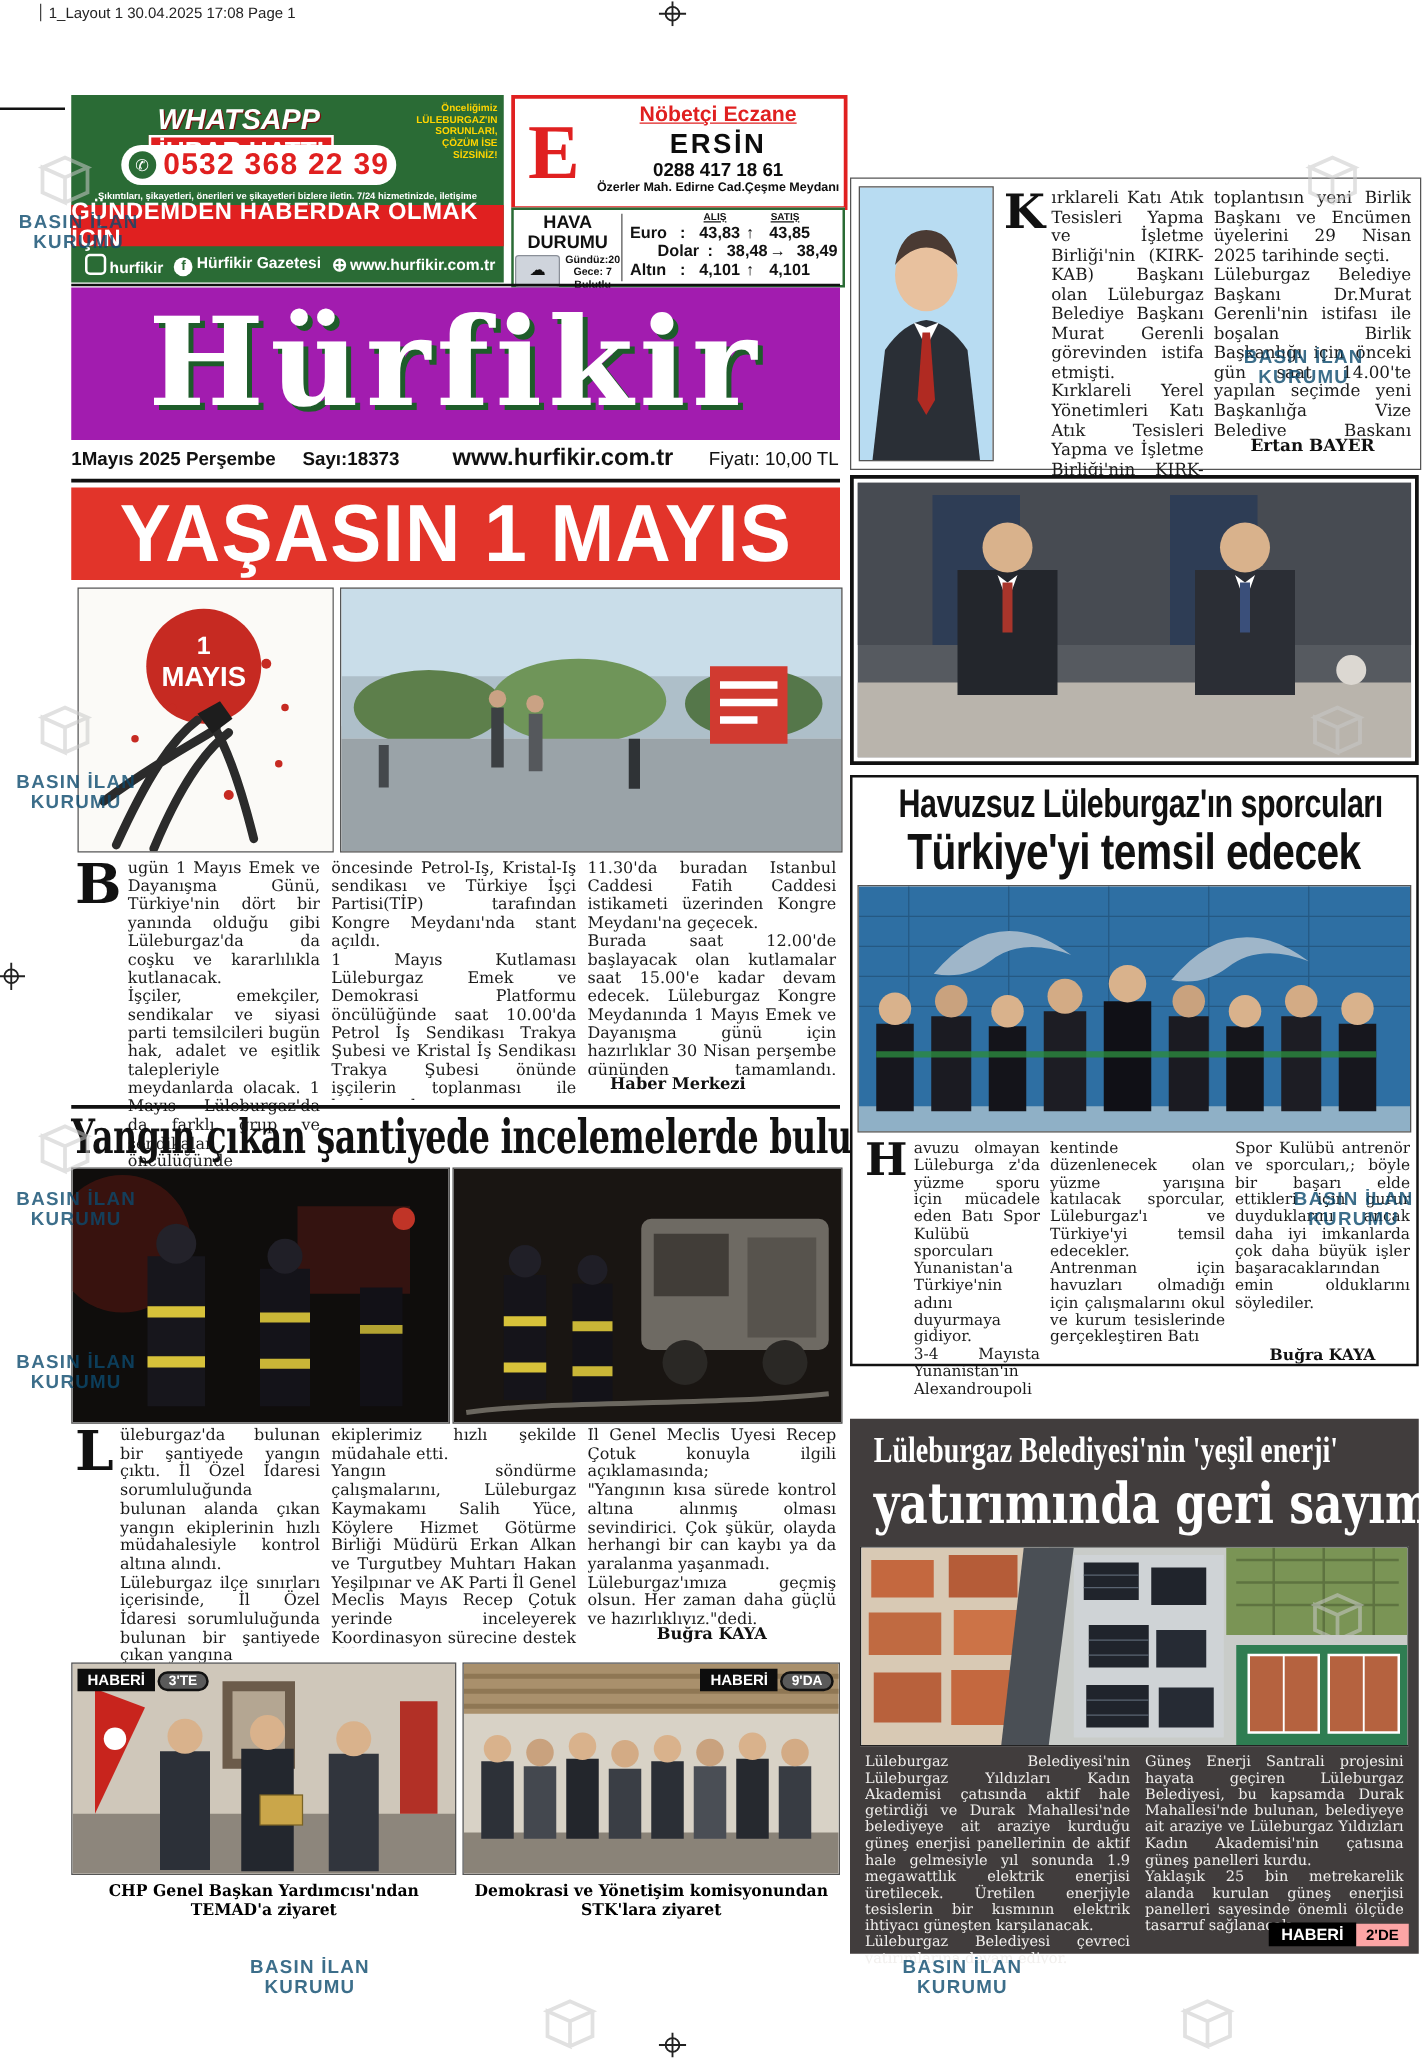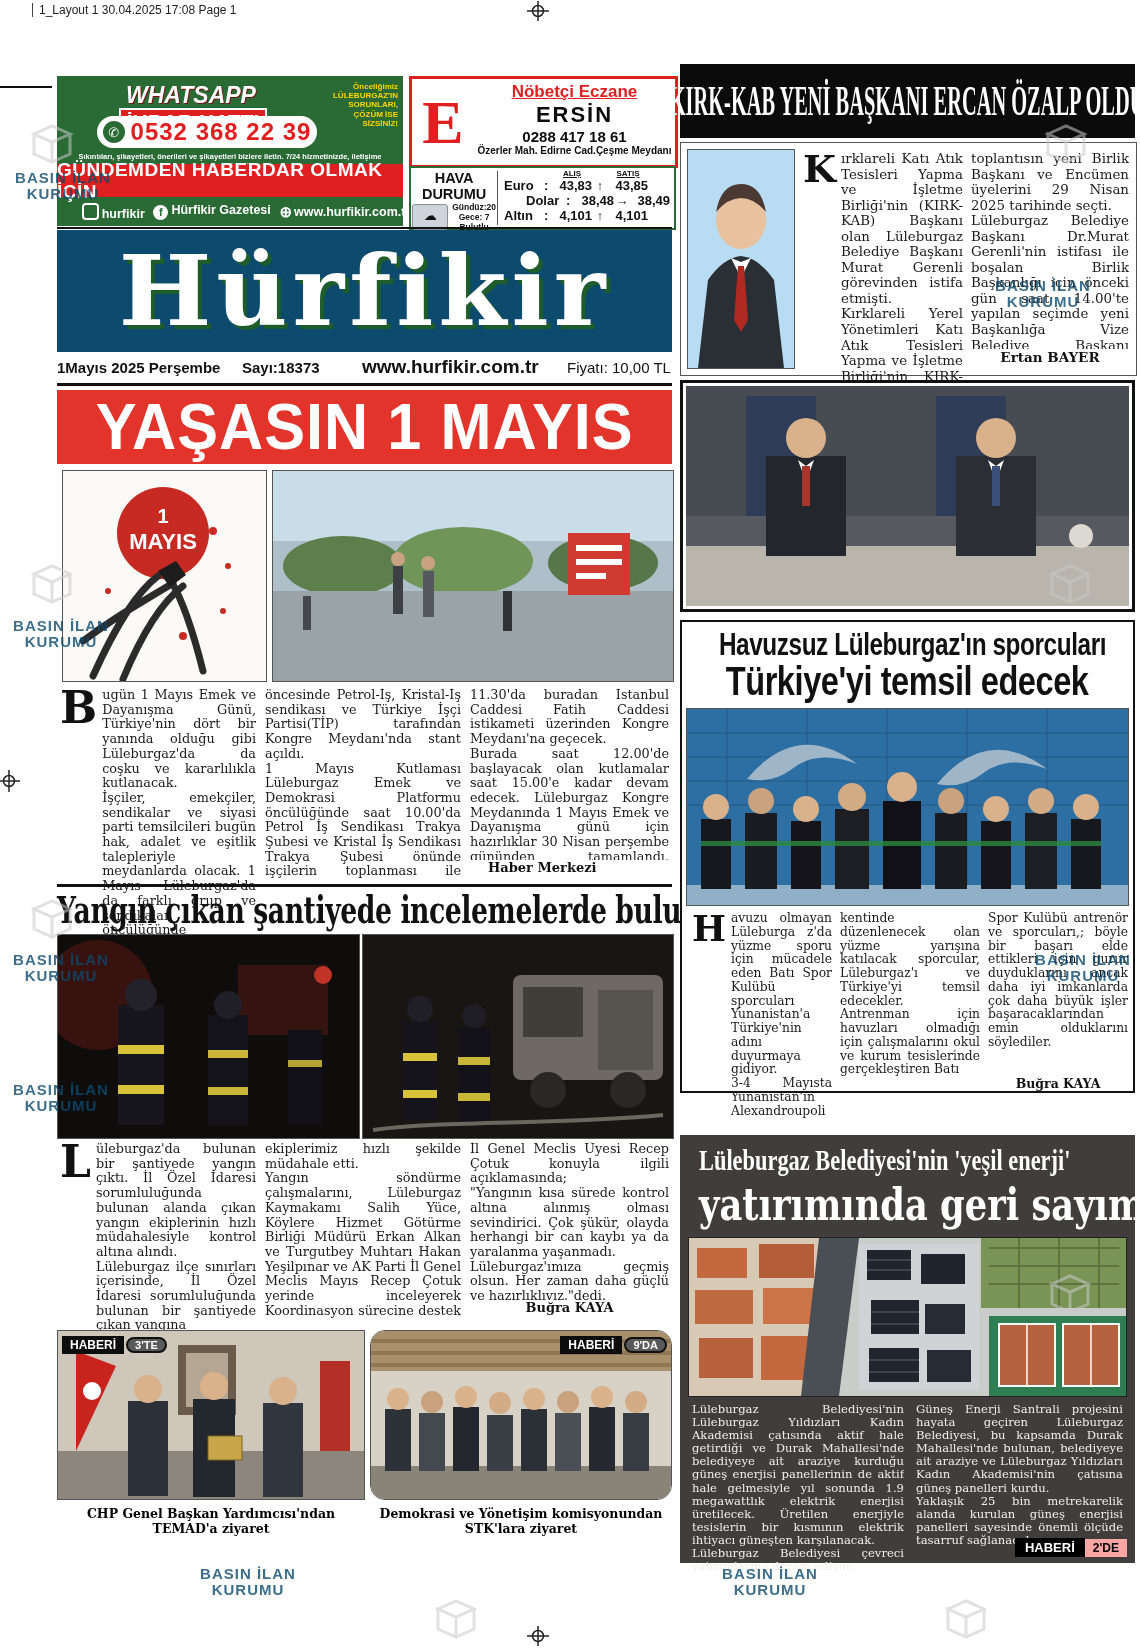--- a/index.html
+++ b/index.html
@@ -58,21 +58,21 @@
       <span style="color:#fff;font-weight:bold;font-size:23px;font-style:italic;text-shadow:1px 1px 0 #7a1010;">WHATSAPP</span>
       <span style="background:#e02020;border:2px solid #fff;color:#fff;font-weight:bold;font-size:21px;padding:0 6px;margin-left:4px;display:inline-block;transform:translateY(-1px);">İHBAR HATTI</span>
     </div>
     <div class="abs" style="right:5px;top:6px;width:76px;color:#ffd400;font-weight:bold;font-size:8px;text-align:right;line-height:1.15;">Önceliğimiz LÜLEBURGAZ'IN SORUNLARI, ÇÖZÜM İSE SİZSİNİZ!</div>
     <div class="abs" style="left:40px;top:40px;width:220px;height:32px;background:#fff;border-radius:18px;display:flex;align-items:center;justify-content:center;gap:6px;">
       <span style="width:22px;height:22px;border-radius:50%;background:#2a6b35;color:#fff;font-size:13px;display:inline-flex;align-items:center;justify-content:center;">✆</span>
       <span style="color:#e02020;font-weight:bold;font-size:24px;letter-spacing:1px;">0532 368 22 39</span>
     </div>
     <div class="abs" style="left:4px;top:76px;width:338px;color:#fff;font-weight:bold;font-size:7.5px;text-align:center;">Sıkıntıları, şikayetleri, önerileri ve şikayetleri bizlere iletin. 7/24 hizmetinizde, iletişime geçebilirsiniz!</div>
     <div class="abs" style="left:0;top:88px;width:346px;height:33px;background:#e02020;color:#fff;font-weight:bold;font-size:19px;display:flex;align-items:center;justify-content:center;letter-spacing:.5px;">GÜNDEMDEN HABERDAR OLMAK İÇİN</div>
-    <div class="abs" style="left:16px;top:121px;width:346px;height:29px;display:flex;align-items:center;justify-content:space-evenly;color:#fff;font-weight:bold;font-size:12.5px;">
+    <div class="abs" style="left:2px;top:121px;width:346px;height:29px;display:flex;align-items:center;justify-content:space-evenly;color:#fff;font-weight:bold;font-size:12.5px;">
       <span>
         <span style="display:inline-block;width:13px;height:13px;border:2px solid #fff;border-radius:4px;vertical-align:-2px;margin-right:3px;"></span><span>hurfikir</span>
       </span>
       <span>
         <span style="display:inline-block;width:15px;height:15px;background:#fff;color:#2a6b35;border-radius:50%;text-align:center;line-height:15px;font-size:11px;vertical-align:-2px;margin-right:3px;">f</span><span>Hürfikir Gazetesi</span>
       </span>
       <span>
         <span style="font-size:15px;vertical-align:-1px;margin-right:2px;">⊕</span><span>www.hurfikir.com.tr</span>
       </span>
     </div>
@@ -127,21 +127,21 @@
         <span>Altın</span>
           <span>:</span>
         <span style="text-align:right;">4,101</span>
         <span style="text-align:center;">↑</span>
         <span style="text-align:right;">4,101</span>
       </div>
     </div>
   </div>
 
   <div class="abs rule" style="left:57px;top:227px;width:615px;height:2px;"></div>
-  <div class="abs" style="left:57px;top:230px;width:615px;height:122px;background:#0c4a6e;display:flex;align-items:center;justify-content:center;">
+  <div class="abs" style="left:57px;top:230px;width:615px;height:122px;background:#a21caf;display:flex;align-items:center;justify-content:center;">
     <span style="font-family:'DejaVu Serif',serif;font-weight:bold;font-size:98px;color:#fff;letter-spacing:5px;text-shadow:4px 4px 0 #1e5c2a;line-height:1;">Hürfikir</span>
   </div>
   <div class="abs" style="left:57px;top:354px;width:615px;height:26px;display:flex;align-items:center;">
     <span style="font-weight:bold;font-size:15px;width:185px;">1Mayıs 2025 Perşembe</span>
     <span style="font-weight:bold;font-size:15px;width:120px;">Sayı:18373</span>
     <span style="font-weight:bold;font-size:19px;width:205px;">www.hurfikir.com.tr</span>
     <span style="font-size:15px;">Fiyatı: 10,00 TL</span>
   </div>
   <div class="abs rule" style="left:57px;top:383px;width:615px;height:3px;"></div>
 
@@ -275,21 +275,21 @@
         <rect x="262" y="30" width="30" height="90" fill="#b23026"></rect>
       </svg>
       <div class="abs" style="left:4px;top:4px;">
         <span class="tagblk">HABERİ</span><span class="tagpill">3'TE</span>
       </div>
     </div>
     <div class="caption" style="margin-top:6px;">CHP Genel Başkan Yardımcısı'ndan TEMAD'a ziyaret</div>
   </div>
 
   <div class="abs" style="left:370px;top:1330px;width:302px;height:200px;">
-    <div class="photo" style="width:300px;height:168px;position:relative;border-radius:15px;">
+    <div class="photo" style="width:300px;height:168px;position:relative;">
       <svg width="300" height="168">
         <rect width="300" height="168" fill="#d8d2c6"></rect>
         <rect width="300" height="40" fill="#a9906c"></rect>
         <rect y="8" width="300" height="4" fill="#8f7754"></rect>
           <rect y="20" width="300" height="4" fill="#8f7754"></rect>
           <rect y="32" width="300" height="4" fill="#8f7754"></rect>
         <rect y="135" width="300" height="33" fill="#8a8378"></rect>
         <rect x="14" y="78" width="26" height="62" fill="#2d3138"></rect>
           <circle cx="27" cy="68" r="11" fill="#d9b28c"></circle>
         <rect x="48" y="82" width="26" height="58" fill="#44484f"></rect>
@@ -307,23 +307,20 @@
         <rect x="252" y="82" width="26" height="58" fill="#383c43"></rect>
           <circle cx="265" cy="71" r="11" fill="#d3ab85"></circle>
       </svg>
       <div class="abs" style="right:4px;top:4px;">
         <span class="tagblk">HABERİ</span><span class="tagpill">9'DA</span>
       </div>
     </div>
     <div class="caption" style="margin-top:6px;">Demokrasi ve Yönetişim komisyonundan STK'lara ziyaret</div>
   </div>
 
-  <div class="abs" style="left:680px;top:64px;width:455px;height:74px;background:#0b0b0b;display:flex;align-items:center;justify-content:center;">
-    <span style="color:#fff;font-family:'Liberation Serif',serif;font-weight:bold;font-size:30px;white-space:nowrap;transform:scale(.68,1.4);letter-spacing:0;">KIRK-KAB YENİ BAŞKANI ERCAN ÖZALP OLDU</span>
-  </div>
   <div class="abs" style="left:680px;top:142px;width:455px;height:232px;border:1px solid #555;">
     <div class="abs photo" style="left:6px;top:6px;width:106px;height:218px;">
       <svg width="106" height="218">
         <rect width="106" height="218" fill="#b8dcf2"></rect>
         <ellipse cx="53" cy="70" rx="25" ry="29" fill="#e8c19e"></ellipse>
         <path d="M28,62 Q33,34 53,34 Q73,34 78,62 Q66,48 53,48 Q40,48 28,62 Z" fill="#4a3a33"></path>
         <path d="M10,218 L20,130 Q35,108 53,106 Q71,108 86,130 L96,218 Z" fill="#2a2f36"></path>
         <path d="M43,108 L53,128 L63,108 L53,112 Z" fill="#fff"></path>
         <path d="M50,116 L56,116 L60,170 L53,182 L46,170 Z" fill="#b02a22"></path>
       </svg>

